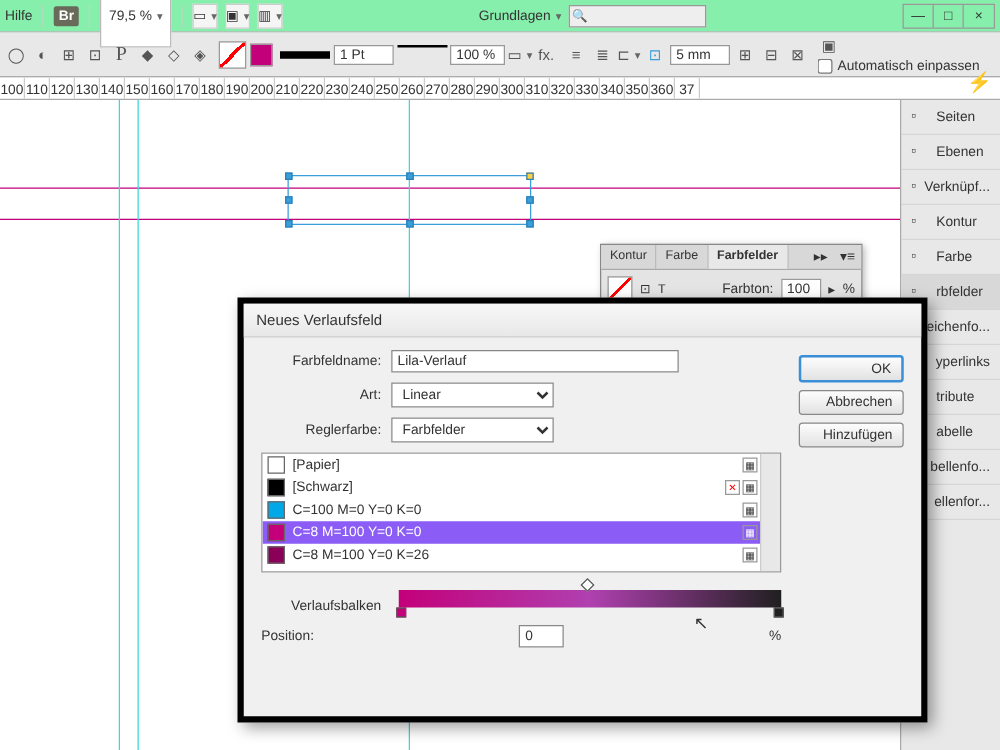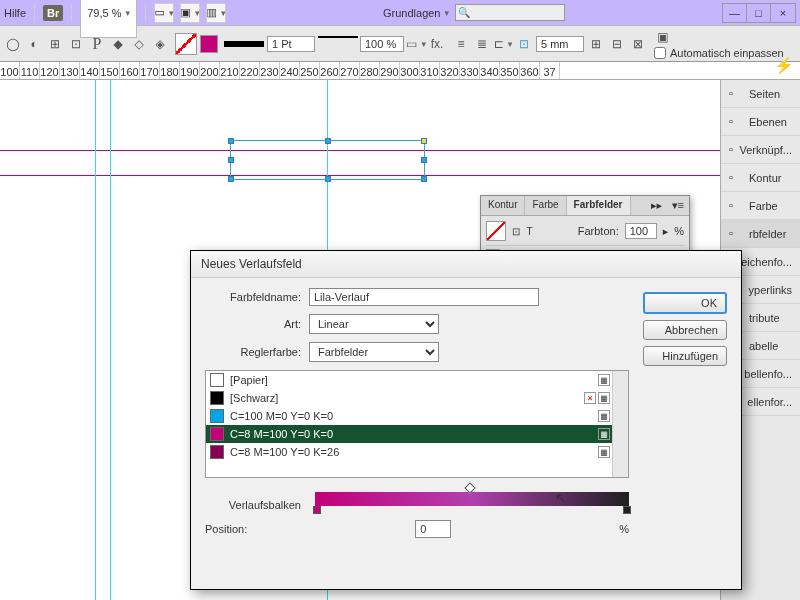--- a/index.html
+++ b/index.html
@@ -1,17 +1,17 @@
 <!DOCTYPE html>
 <html><head>
 <meta charset="utf-8">
 <style>
 *{box-sizing:border-box;margin:0;padding:0;font-family:"Segoe UI",Tahoma,sans-serif;font-size:11px;color:#333}
 body{background:#e8e8e8;width:800px;height:600px;overflow:hidden;position:relative}
-.topbar{display:flex;align-items:center;height:26px;background:#c4b5fd;border-bottom:1px solid #bbb;padding:0 4px;gap:6px}
+.topbar{display:flex;align-items:center;height:26px;background:#86efac;border-bottom:1px solid #bbb;padding:0 4px;gap:6px}
 .topbar .sep{width:1px;height:18px;background:#ccc;margin:0 2px}
 .br-badge{background:#6a6a5a;color:#fff;padding:2px 4px;font-weight:bold;border-radius:2px}
 .zoom{border:1px solid #bbb;background:#fff;padding:18px 6px}
 .dd{display:inline-flex;align-items:center;gap:4px}
 .dd::after{content:"▾";font-size:9px;color:#666}
 .icon-box{width:20px;height:20px;border:1px solid #ccc;background:#f5f5f5;display:inline-flex;align-items:center;justify-content:center}
 .search{border:1px solid #999;background:#eee;padding:2px;width:110px;display:flex;align-items:center;gap:4px}
 .search::before{content:"🔍";font-size:10px}
 .winctrl{margin-left:auto;display:flex;border:1px solid #999}
 .winctrl span{width:24px;height:18px;display:flex;align-items:center;justify-content:center;border-right:1px solid #999;cursor:pointer}
@@ -35,33 +35,33 @@
 .guide-h{position:absolute;left:0;right:0;height:1px;background:#c3007a}
 .sidebar{position:absolute;top:80px;right:0;width:80px;bottom:0;background:#e8e8e8;border-left:1px solid #aaa}
 .side-item{display:flex;align-items:center;gap:6px;padding:6px 8px;border-bottom:1px solid #d5d5d5;cursor:pointer;height:28px}
 .side-item.sel{background:#d8d8d8}
 .side-icon{width:14px;height:14px;display:inline-block}
 .panel{position:absolute;top:195px;left:480px;width:210px;background:#e4e4e4;border:1px solid #888;box-shadow:2px 2px 6px rgba(0,0,0,.3)}
 .panel-tabs{display:flex;background:#d8d8d8;border-bottom:1px solid #aaa}
 .panel-tab{padding:3px 7px;border-right:1px solid #bbb;font-size:10px;cursor:pointer}
 .panel-tab.active{background:#e8e8e8;font-weight:bold}
 .panel-body{padding:5px}
-.dialog{position:absolute;top:250px;left:190px;width:552px;height:340px;background:#f0f0f0;border:1px solid #000000;box-shadow:4px 4px 12px rgba(0,0,0,.4)}
+.dialog{position:absolute;top:238px;left:190px;width:552px;height:340px;background:#f0f0f0;border:5px solid #000000;box-shadow:4px 4px 12px rgba(0,0,0,.4)}
 .dialog-title{padding:6px 10px;background:linear-gradient(#f8f8f8,#e8e8e8);border-bottom:1px solid #ccc;font-size:12px}
 .dialog-body{padding:10px 14px;display:flex;gap:14px}
 .dialog-main{flex:1}
 .dialog-btns{width:84px;display:flex;flex-direction:column;gap:6px;padding-top:4px}
 .btn{border:1px solid #888;background:linear-gradient(#fdfdfd,#e2e2e2);padding:3px 8px;border-radius:3px;cursor:pointer;text-align:right}
 .btn.primary{border:2px solid #3a8fd8}
 .form-row{display:flex;align-items:center;gap:8px;margin-bottom:8px}
 .form-row label{width:96px;text-align:right}
 .form-row input[type=text],.form-row select{border:1px solid #888;background:#fff;padding:2px 4px;font-size:11px}
-.swatch-list{border:1px solid #999;background:#fff;height:108px;overflow:hidden;position:relative;margin-bottom:14px}
+.swatch-list{border:1px solid #999;background:#fff;height:96px;overflow:hidden;position:relative;margin-bottom:14px}
 .swatch-row{display:flex;align-items:center;padding:2px 4px;gap:6px;cursor:pointer}
-.swatch-row.selected{background:#14532d;color:#fff}
+.swatch-row.selected{background:#8b5cf6;color:#fff}
 .swatch-row.selected *{color:#fff}
 .sw-chip{width:14px;height:14px;border:1px solid #666}
 .sw-icons{margin-left:auto;display:flex;gap:2px}
 .sw-icons span{width:12px;height:12px;border:1px solid #999;font-size:8px;display:inline-flex;align-items:center;justify-content:center}
 .gradient-bar{height:14px;background:linear-gradient(to right,#c3007a 0%,#b040b0 50%,#202020 100%);position:relative;margin:0 0 12px 0}
 .grad-stop{position:absolute;bottom:-8px;width:8px;height:8px;background:#fff;border:1px solid #555}
 .grad-diamond{position:absolute;top:-8px;width:8px;height:8px;background:#fff;border:1px solid #555;transform:rotate(45deg)}
 .scrollbar{position:absolute;right:0;top:0;bottom:0;width:16px;background:#e8e8e8;border-left:1px solid #ccc}
 .lightning{position:absolute;right:6px;top:56px;font-size:16px;color:#444}
 .cursor{position:absolute;top:490px;left:555px;font-size:14px;pointer-events:none}

